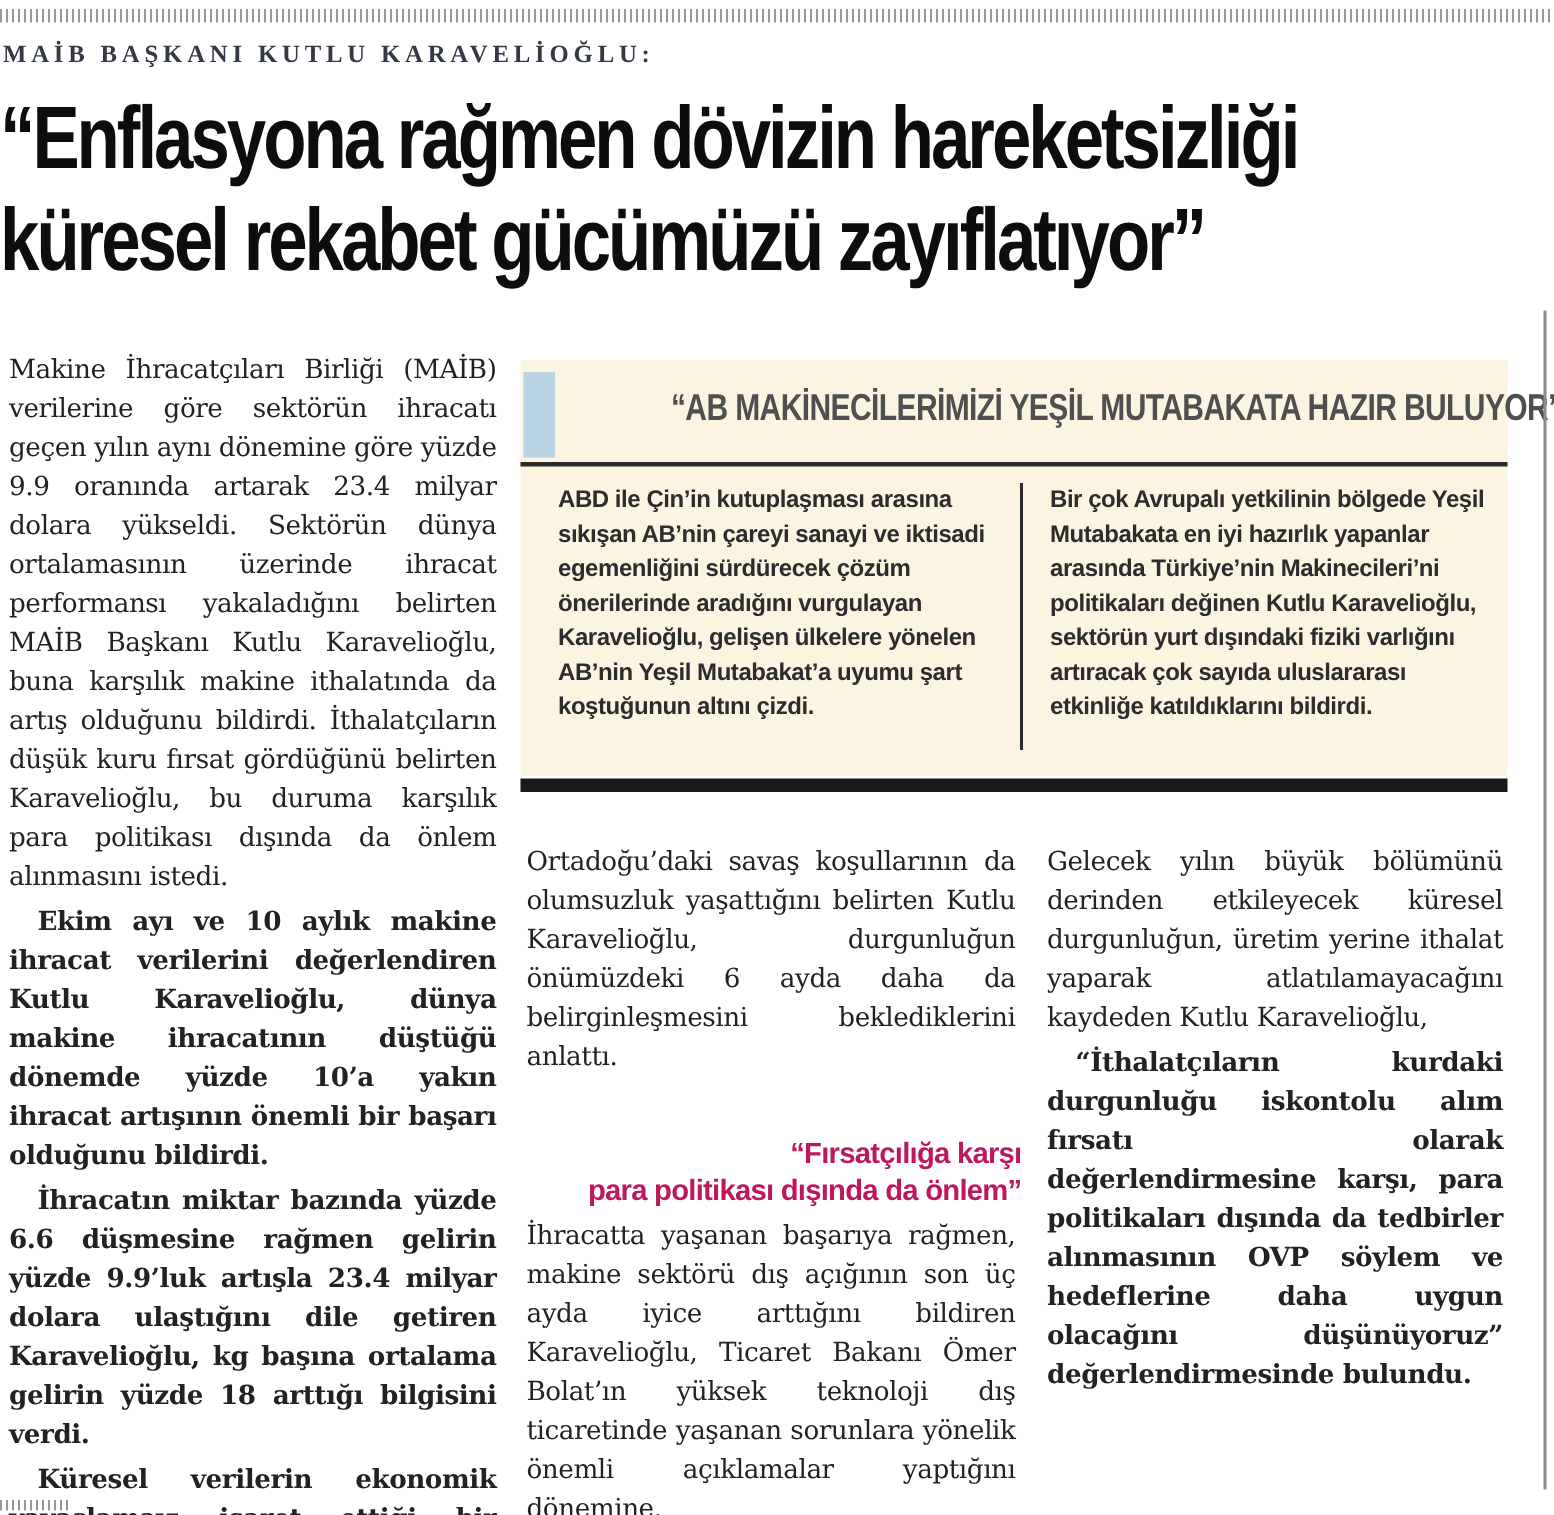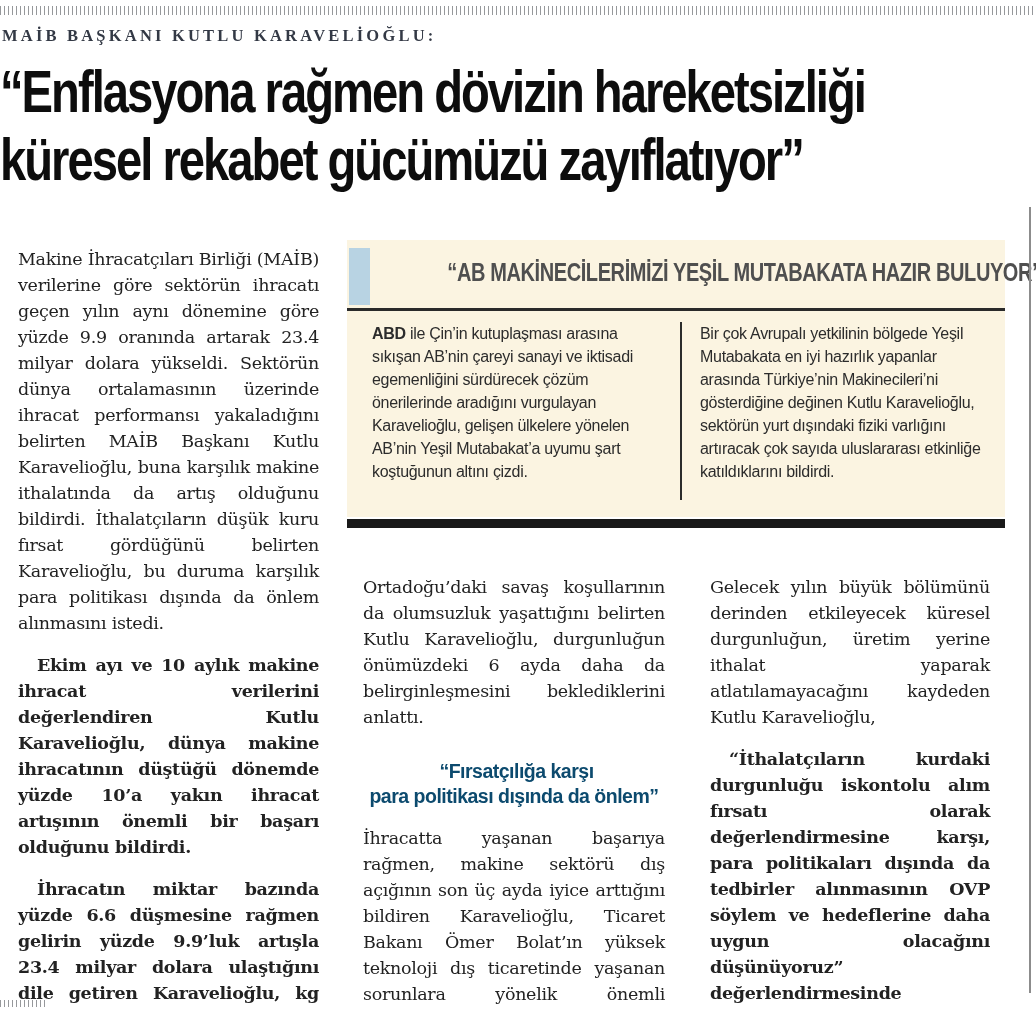--- a/index.html
+++ b/index.html
@@ -30,32 +30,32 @@
     font-size:59px;line-height:68px;letter-spacing:-2.5px;
   }
   .headline .hl-line{display:block;white-space:nowrap;}
   .headline .squeeze{display:inline-block;transform:scaleX(0.80);transform-origin:0 50%;}
   
   .bodycol{
     position:absolute;
     font-size:17.5px;line-height:26px;text-align:justify;
     letter-spacing:-0.3px;color:#222;
   }
-  .bodycol p{margin:16px;}
+  .bodycol p{margin:4px;}
   .bodycol p + p{text-indent:19px;font-weight:bold;}
   .col-left{top:230px;left:2px;width:333px;height:778px;}
   .col-middle{top:558px;left:347px;width:334px;height:450px;}
   .col-right{top:558px;left:694px;width:312px;height:450px;}
   
   .subhead{
-    margin-top:29px;
+    margin-top:39px;
     font-family:"Liberation Sans", sans-serif;
-    font-weight:bold;color:#0c4a6e;
+    font-weight:bold;color:#be185d;
     font-size:19.5px;line-height:25px;letter-spacing:-0.5px;
-    text-align:center;
+    text-align:right;
   }
   .subhead .sh1{padding-left:5px;}
   
   .hbox{
     position:absolute;top:240px;left:347px;width:658px;height:277px;
   }
   .hbox-accent{position:absolute;top:8px;left:2px;width:21px;height:57px;}
   .hbox-title{
     position:absolute;top:18px;left:26px;right:4px;
     text-align:center;
@@ -64,21 +64,21 @@
     color:#4f4f4f;white-space:nowrap;
   }
   .hbox-title .squeeze{display:inline-block;transform:scaleX(0.80);transform-origin:50% 50%;}
   .hbox-rule{position:absolute;top:68px;left:0;width:658px;height:3px;background:#2a2a2a;}
   .hbox-col{
     position:absolute;top:82px;width:292px;
     font-family:"Liberation Sans", sans-serif;
     font-size:16px;line-height:23px;letter-spacing:-0.3px;
     color:#2c2c2c;text-align:left;
   }
-  .hbox-col p{margin:0;}
+  .hbox-col p{margin:0;font-weight:bold;}
   .hbox-col-left{left:25px;}
   .hbox-col-right{left:353px;}
   .hbox-divider{position:absolute;top:82px;left:333px;width:2px;height:178px;background:#2b2b2b;}
   .hbox-bar{position:absolute;top:519px;left:347px;width:658px;height:9px;background:#191919;}
   
   .page-rule{position:absolute;top:207px;left:1029px;width:2px;height:786px;background:#8c8c8c;}
 </style>
 </head>
 <body>
 
@@ -102,21 +102,21 @@
   <div class="hbox-accent" style="background:#B8D3E3;"></div>
   <div class="hbox-title">
     <span class="squeeze">“AB MAKİNECİLERİMİZİ YEŞİL MUTABAKATA HAZIR BULUYOR”</span>
   </div>
   <div class="hbox-rule"></div>
   <div class="hbox-col hbox-col-left">
     <p><b>ABD</b><span> ile Çin’in kutuplaşması arasına sıkışan AB’nin çareyi sanayi ve iktisadi egemenliğini sürdürecek çözüm önerilerinde aradığını vurgulayan Karavelioğlu, gelişen ülkelere yönelen AB’nin Yeşil Mutabakat’a uyumu şart koştuğunun altını çizdi.</span></p>
   </div>
   <div class="hbox-divider"></div>
   <div class="hbox-col hbox-col-right">
-    <p>Bir çok Avrupalı yetkilinin bölgede Yeşil Mutabakata en iyi hazırlık yapanlar arasında Türkiye’nin Makinecileri’ni gösterdiğine değinen Kutlu Karavelioğlu, sektörün yurt dışındaki fiziki varlığını artıracak çok sayıda uluslararası etkinliğe katıldıklarını bildirdi.</p>
+    <p>Bir çok Avrupalı yetkilinin bölgede Yeşil Mutabakata en iyi hazırlık yapanlar arasında Türkiye’nin Makinecileri’ni politikaları değinen Kutlu Karavelioğlu, sektörün yurt dışındaki fiziki varlığını artıracak çok sayıda uluslararası etkinliğe katıldıklarını bildirdi.</p>
   </div>
 </div>
 <div class="hbox-bar"></div>
 
 <div class="bodycol col-middle">
   <div>
       <p>Ortadoğu’daki savaş koşullarının da olumsuzluk yaşattığını belirten Kutlu Karavelioğlu, durgunluğun önümüzdeki 6 ayda daha da belirginleşmesini beklediklerini anlattı.</p>
     </div>
   <div class="subhead">
     <div class="sh1">“Fırsatçılığa karşı</div>

